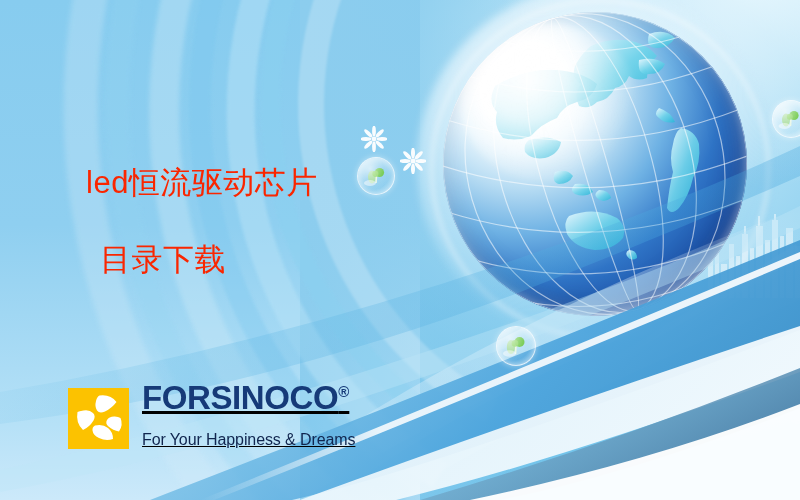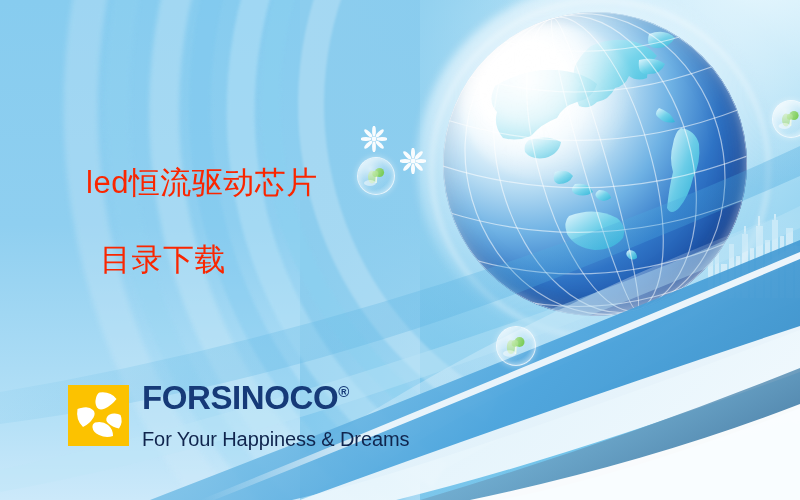--- a/index.html
+++ b/index.html
@@ -251,21 +251,22 @@
     padding-left: 14px;
     margin-top: 37px;
   }
 
   
   .logo {
     position: absolute;
     left: 68px;
     top: 381px;
     display: flex;
-    align-items: center;
+    align-items: flex-end;
+    text-decoration: underline;
   }
   .logo-mark {
     width: 61px;
     height: 61px;
     background: #FCC200;
     flex: 0 0 auto;
     position: relative;
   }
   .logo-mark svg { position: absolute; inset: 0; }
   .logo-text {
@@ -286,21 +287,21 @@
     font-size: 15px;
     vertical-align: super;
     line-height: 1;
     letter-spacing: 0;
   }
   .logo-tag {
     display: block;
     margin-top: 16px;
     color: #10254E;
     font-family: "Liberation Sans", sans-serif;
-    font-size: 20px;
+    font-size: 16px;
     line-height: 19px;
     letter-spacing: -0.1px;
   }
 </style>
 </head>
 <body>
 
 <div id="banner">
 
   <div class="bg-base"></div>

